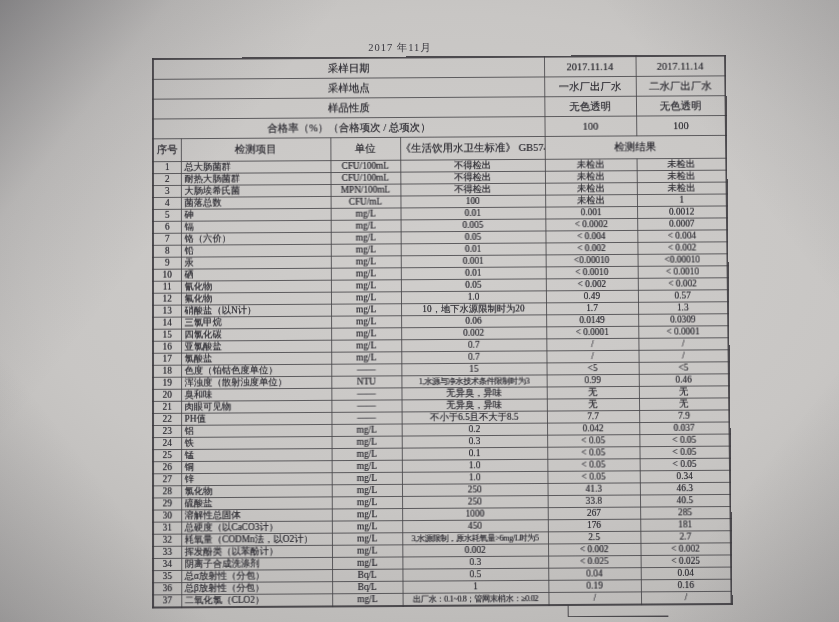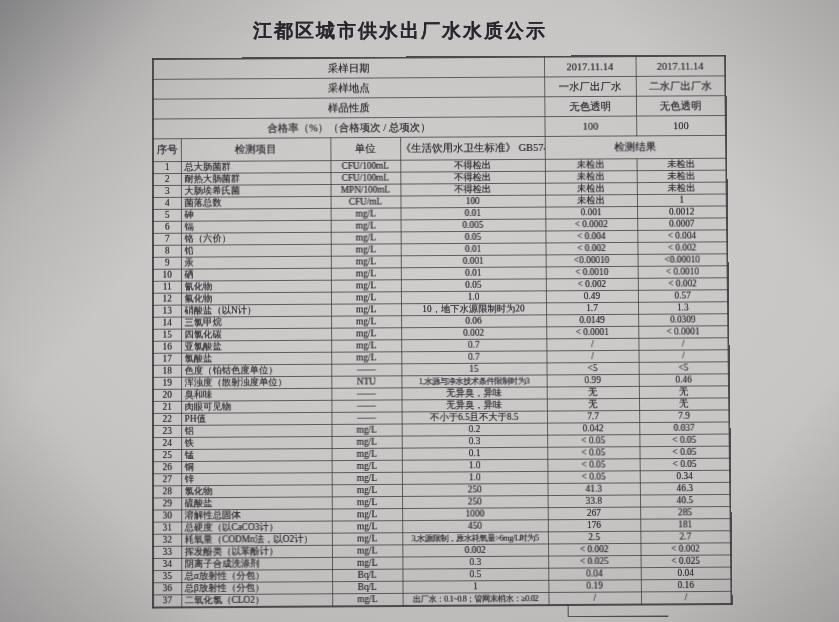--- a/index.html
+++ b/index.html
@@ -52,21 +52,21 @@
   .stray-line{
     position:absolute;left:413px;top:549px;width:99px;height:11px;
     border-left:1.5px solid rgba(62,60,64,0.9);
     border-bottom:1.5px solid rgba(62,60,64,0.9);
   }
 </style>
 </head>
 <body>
 
 <div class="photo">
-  <div class="title">江都区城市供水出厂水水质公示</div>
+  <div class="subtitle">2017 年11月</div>
 
   <div class="table-wrap">
     <table>
       <colgroup>
         <col style="width:28px">
           <col style="width:150px">
           <col style="width:70px">
         <col style="width:145px">
           <col style="width:92px">
           <col style="width:90px">

